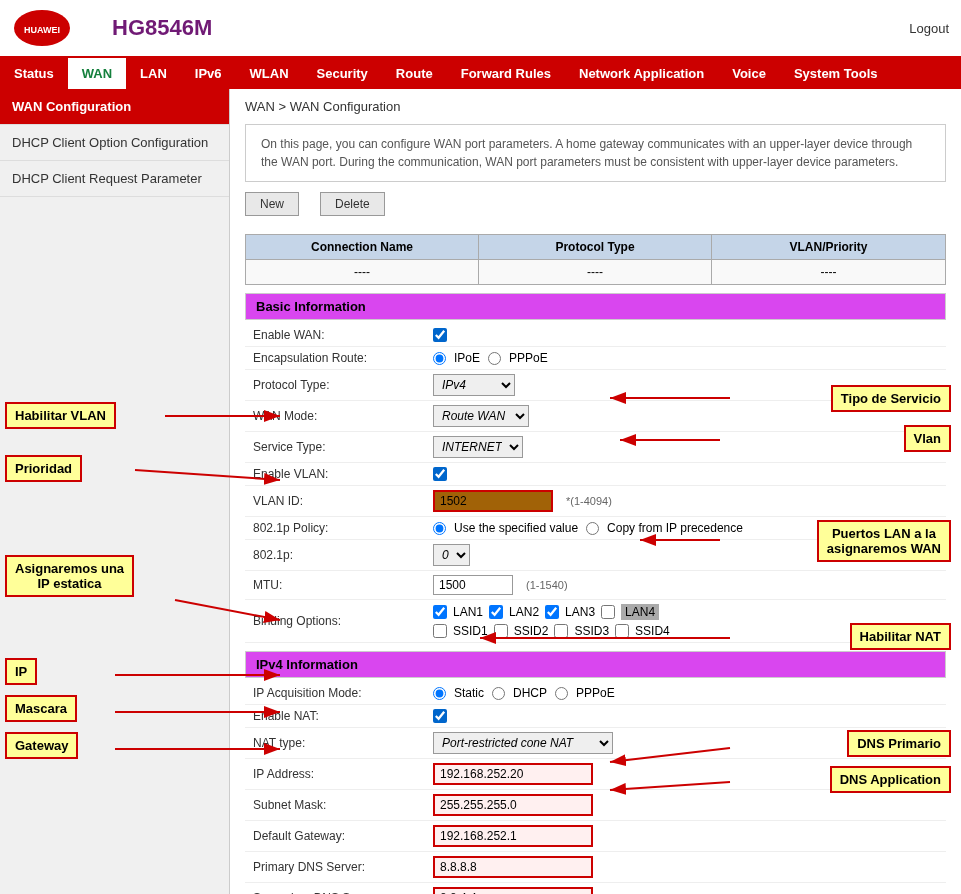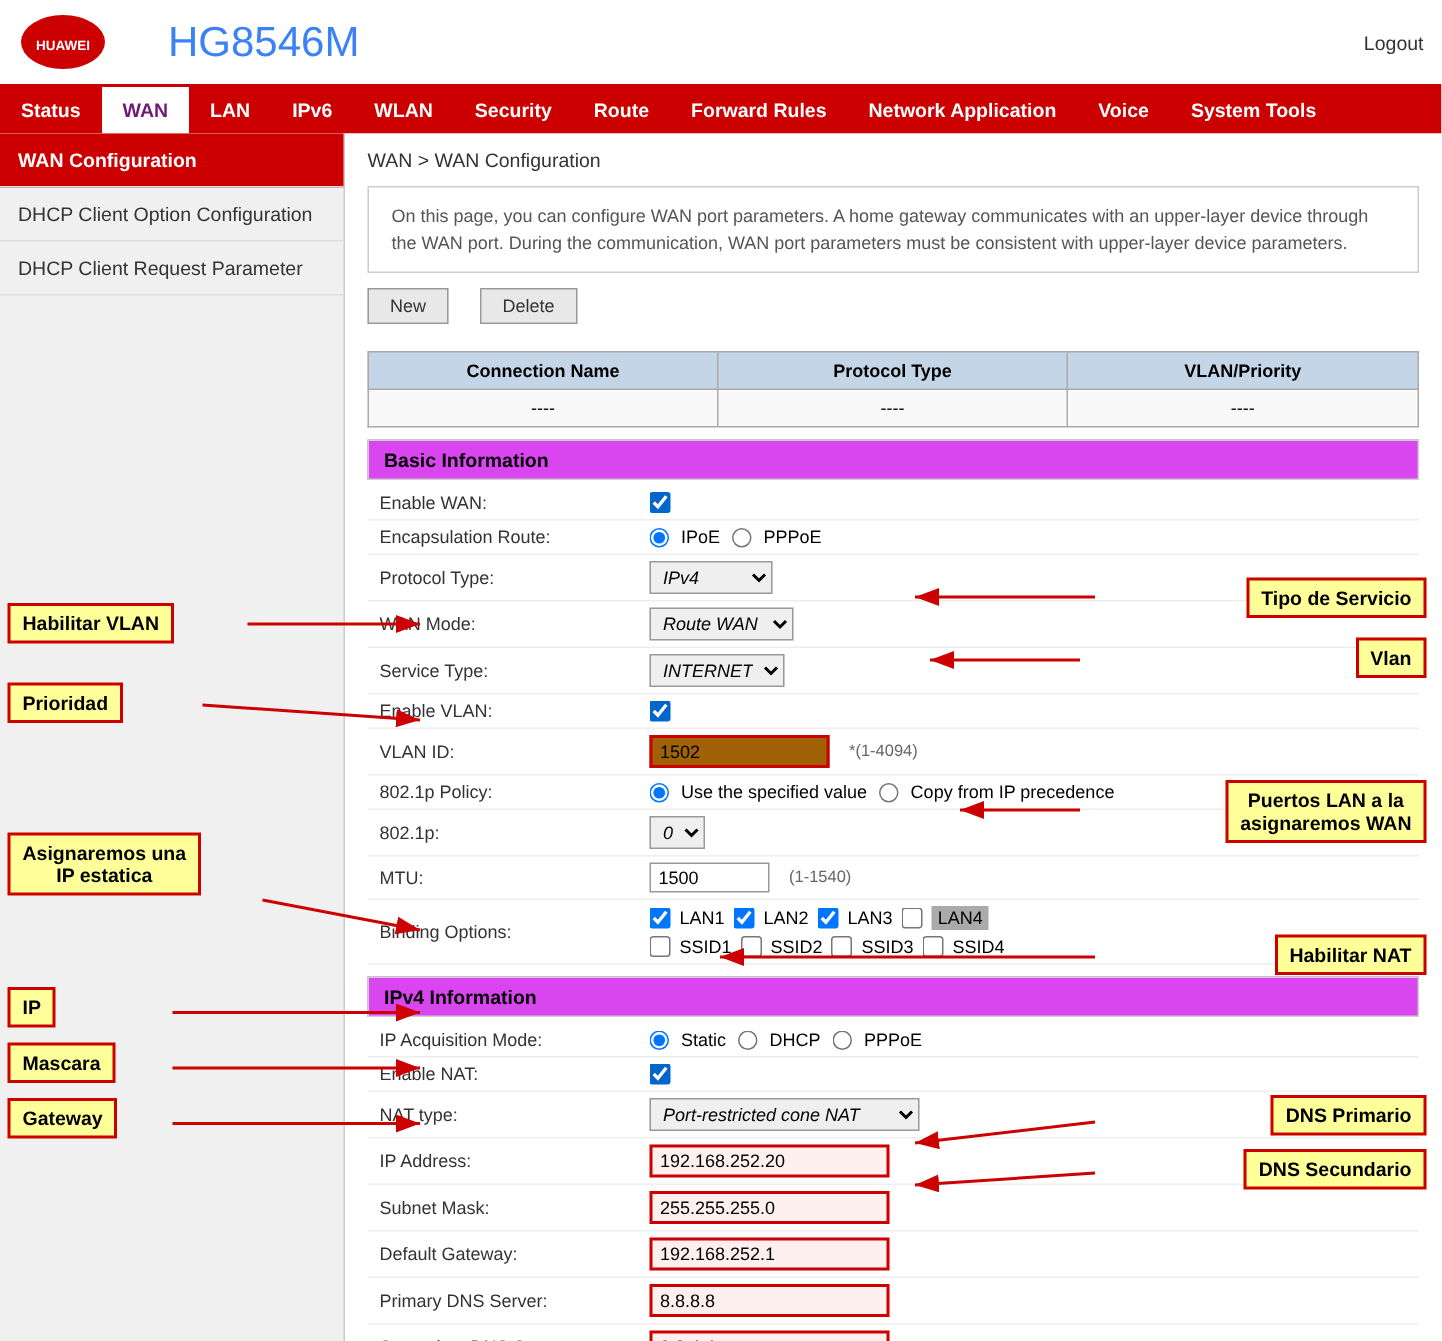--- a/index.html
+++ b/index.html
@@ -2,27 +2,27 @@
 <html><head>
   <meta charset="utf-8">
   <style>
     * { margin: 0; padding: 0; box-sizing: border-box; }
     body { font-family: Arial, sans-serif; font-size: 13px; background: #fff; width: 961px; }
 
     
     .header { display: flex; align-items: center; background: #fff; padding: 8px 12px; border-bottom: 2px solid #cc0000; }
     .logo-area { display: flex; align-items: center; margin-right: 20px; }
     .logo-svg { width: 60px; height: 40px; }
-    .device-name { font-size: 28px; font-weight: normal; color: #3b82f6; margin-left: 20px; }
+    .device-name { font-size: 22px; font-weight: bold; color: #701a75; margin-left: 20px; }
     .logout-btn { margin-left: auto; color: #333; text-decoration: none; font-size: 13px; cursor: pointer; }
 
     
     .nav { background: #cc0000; display: flex; align-items: center; padding: 0; }
     .nav-item { color: #fff; padding: 8px 14px; cursor: pointer; font-size: 13px; font-weight: bold; text-decoration: none; display: inline-block; }
-    .nav-item.active { background: #fff; color: #701a75; }
+    .nav-item.active { background: #fff; color: #15803d; }
 
     
     .main-layout { display: flex; min-height: 800px; }
 
     
     .sidebar { width: 230px; background: #f0f0f0; border-right: 1px solid #ccc; flex-shrink: 0; }
     .sidebar-item { padding: 10px 12px; border-bottom: 1px solid #ddd; cursor: pointer; font-size: 13px; color: #333; }
     .sidebar-item.active { background: #cc0000; color: #fff; font-weight: bold; }
 
     
@@ -335,21 +335,21 @@
   <div class="anno-overlay" style="right:10px; top:623px;margin-left:28px;">Habilitar NAT</div>
 
   <div class="anno-overlay" style="left:5px; top:658px;">IP</div>
 
   <div class="anno-overlay" style="left:5px; top:695px;">Mascara</div>
 
   <div class="anno-overlay" style="left:5px; top:732px;">Gateway</div>
 
   <div class="anno-overlay" style="right:10px; top:730px;">DNS Primario</div>
 
-  <div class="anno-overlay" style="right:10px; top:766px;">DNS Secundario</div>
+  <div class="anno-overlay" style="right:10px; top:766px;">DNS Application</div>
 
   <svg class="arrow-svg" style="position:absolute;top:0;left:0;width:961px;height:894px;pointer-events:none;">
 
     <defs>
       <marker id="arrowhead" markerWidth="8" markerHeight="6" refX="8" refY="3" orient="auto">
         <polygon points="0 0, 8 3, 0 6" fill="#cc0000"></polygon>
       </marker>
     </defs>
 
     <line x1="730" y1="398" x2="610" y2="398" stroke="#cc0000" stroke-width="2" marker-end="url(#arrowhead)"></line>

